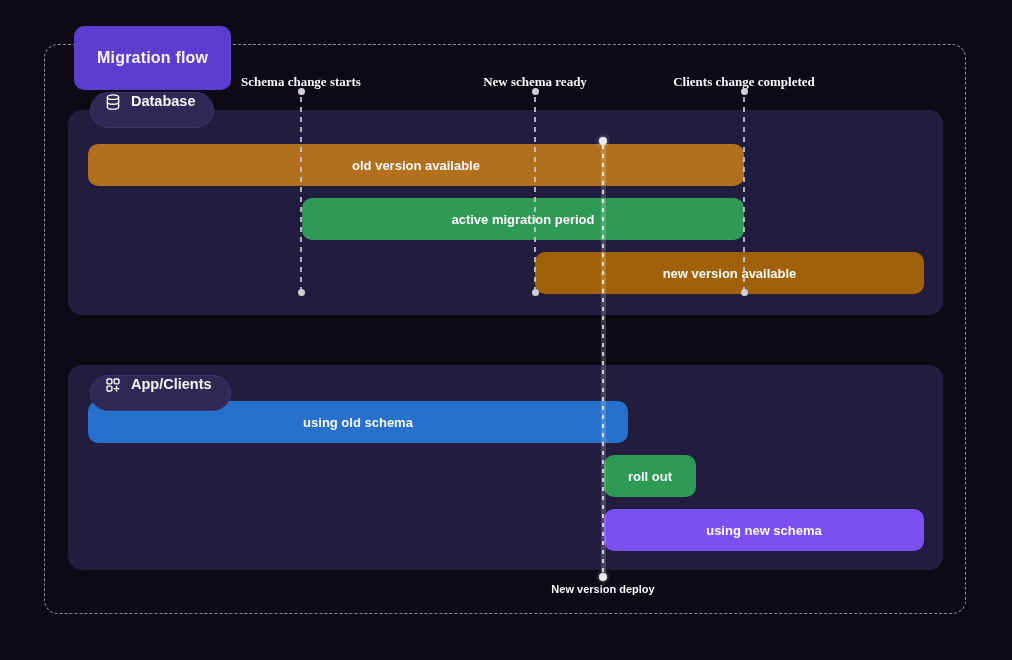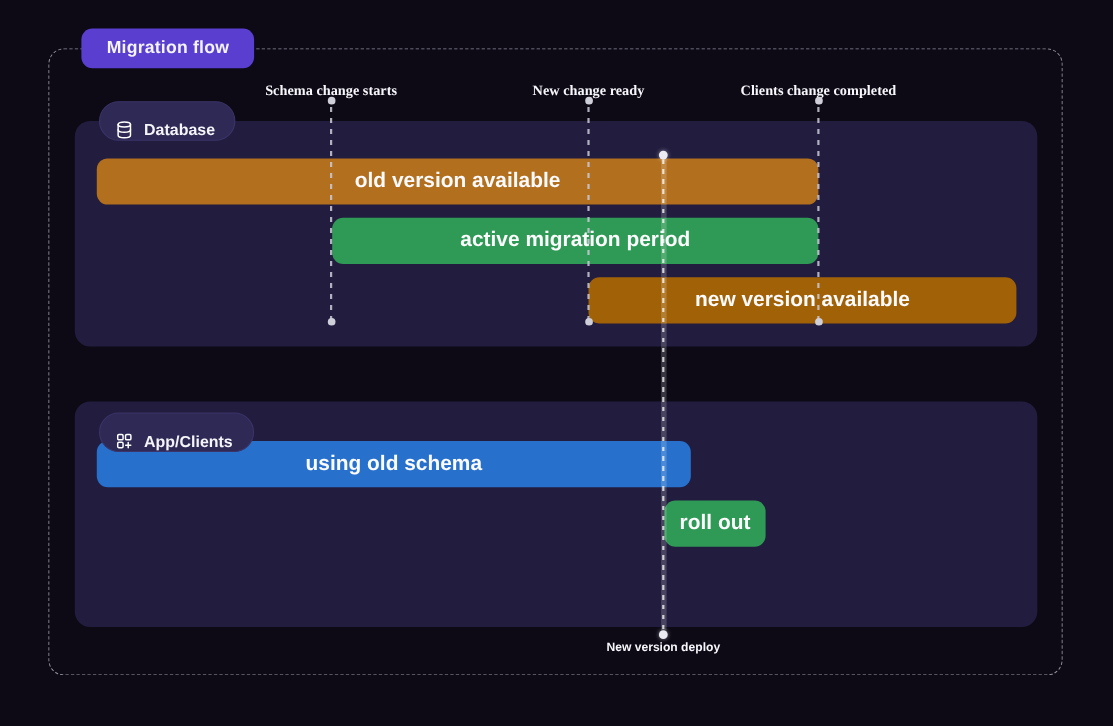--- a/index.html
+++ b/index.html
@@ -7,40 +7,40 @@
     position:relative;width:1012px;height:660px;overflow:hidden;
     font-family:"Liberation Sans","DejaVu Sans",sans-serif;
     color:#f5f4f8;
   }
   .outer-border{
     position:absolute;left:44px;top:44px;width:920px;height:568px;
     border:1.5px dashed #8c8c98;border-radius:14px;z-index:0;
   }
   .title-badge{
     position:absolute;left:74px;top:26px;height:36px;z-index:6;
-    display:flex;align-items:center;padding:0 23px;border-radius:10px;
+    display:flex;align-items:center;padding:14px 23px;border-radius:10px;
     font-size:16px;font-weight:700;letter-spacing:.2px;
   }
   .panel{
     position:absolute;left:68px;width:875px;height:205px;border-radius:14px;z-index:1;
   }
   .panel.db{top:110px;}
   .panel.app{top:365px;}
   .badge{
-    position:absolute;height:36px;z-index:6;display:flex;align-items:flex-end;gap:9px;
+    position:absolute;height:36px;z-index:6;display:flex;align-items:flex-start;gap:9px;
     padding:0 18px 0 13px;border-radius:18px;font-size:14.5px;font-weight:700;
     border:1px solid #3a3468;box-sizing:border-box;
   }
   .badge.db{left:90px;top:92px;}
   .badge.app{left:90px;top:347px;}
   .badge svg{display:block;}
   .bar{
     position:absolute;height:42px;border-radius:10px;z-index:2;
     display:flex;align-items:center;justify-content:center;
-    font-size:19px;font-weight:700;color:#fbfafc;
+    font-size:13px;font-weight:700;color:#fbfafc;
   }
   .bar.b-old{left:88px;top:144px;width:656px;}
   .bar.b-active{left:302px;top:198px;width:442px;}
   .bar.b-newv{left:535px;top:252px;width:389px;}
   .bar.b-useold{left:88px;top:401px;width:540px;}
   .bar.b-rollout{left:604px;top:455px;width:92px;}
   .bar.b-usenew{left:604px;top:509px;width:320px;}
   .milestone{position:absolute;top:74px;width:0;z-index:3;}
   .milestone.m1{left:301px;}
   .milestone.m2{left:535px;}
@@ -102,29 +102,32 @@
   <div class="bar b-newv" style="background-color: #a16207;">
     <span>new version available</span>
   </div>
 
   <div class="bar b-useold" style="background-color: rgb(39, 113, 204);">
     <span>using old schema</span>
   </div>
   <div class="bar b-rollout" style="background-color: rgb(47, 154, 85);">
     <span>roll out</span>
   </div>
+  <div class="bar b-usenew" style="background-color: rgb(124, 79, 240);">
+    <span>using new schema</span>
+  </div>
 
   <div class="milestone m1">
     <div class="m-label">Schema change starts</div>
     <div class="m-dot top"></div>
     <div class="m-line"></div>
     <div class="m-dot bottom"></div>
   </div>
   <div class="milestone m2">
-    <div class="m-label">New change ready</div>
+    <div class="m-label">New schema ready</div>
     <div class="m-dot top"></div>
     <div class="m-line"></div>
     <div class="m-dot bottom"></div>
   </div>
   <div class="milestone m3">
     <div class="m-label">Clients change completed</div>
     <div class="m-dot top"></div>
     <div class="m-line"></div>
     <div class="m-dot bottom"></div>
   </div>

